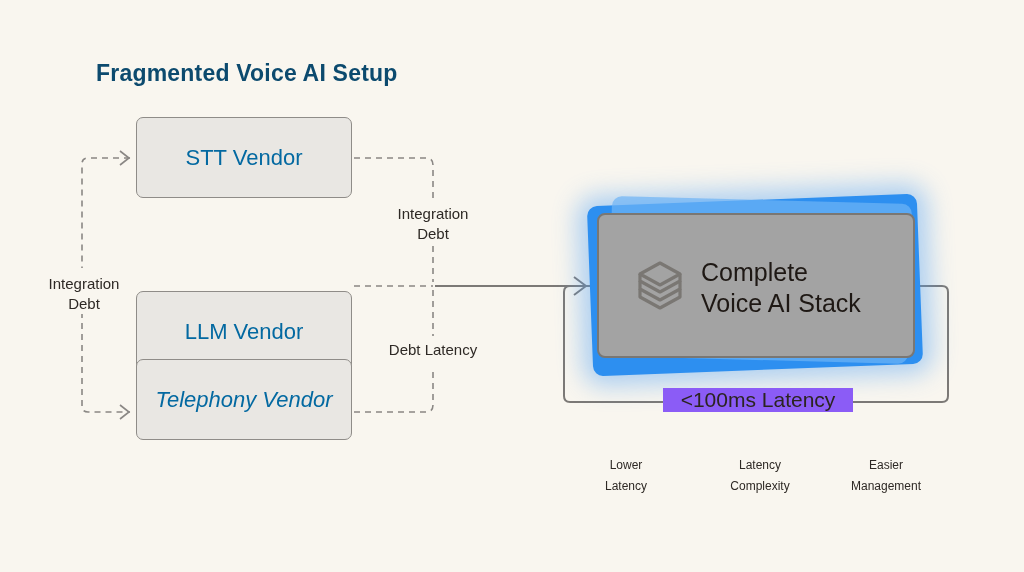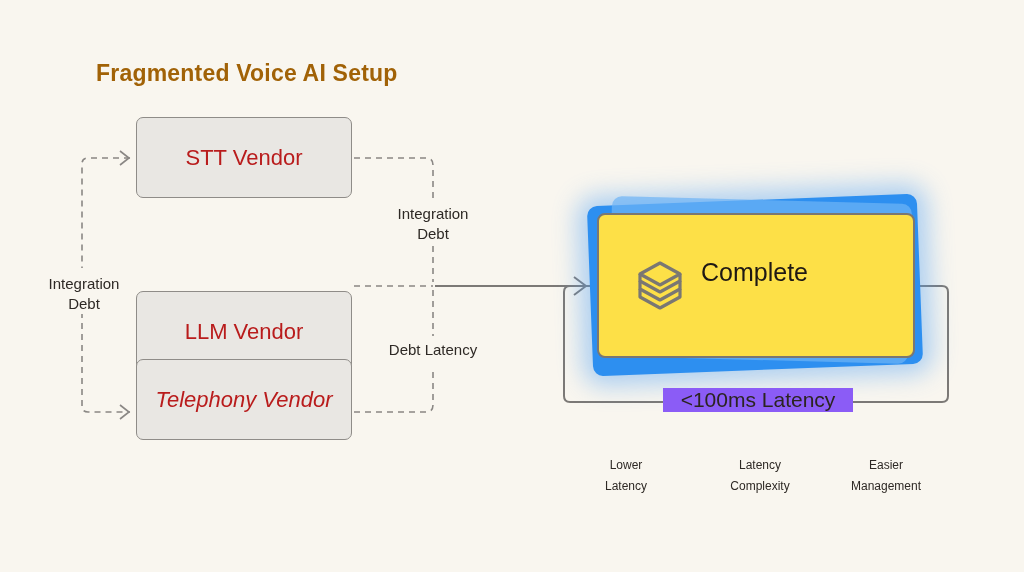--- a/index.html
+++ b/index.html
@@ -5,29 +5,29 @@
     html, body { margin: 0; padding: 0; }
     body {
       width: 1024px; height: 572px; overflow: hidden;
       background: #f9f6ef;
       font-family: "Liberation Sans", "DejaVu Sans", sans-serif;
       color: #2b2420;
       position: relative;
     }
     .title {
       position: absolute; left: 96px; top: 60px;
-      font-size: 23px; font-weight: bold; color: #a16207;
+      font-size: 23px; font-weight: bold; color: #0c4a6e;
       letter-spacing: 0.2px;
     }
     .vendor {
       position: absolute; left: 136px; width: 216px; height: 81px;
       background: #e9e7e3; border: 1.5px solid #8f8c88; border-radius: 7px;
       box-sizing: border-box;
       display: flex; align-items: center; justify-content: center;
-      font-size: 22px; color: #b91c1c;
+      font-size: 22px; color: #0369a1;
     }
     #v-stt { top: 117px; }
     #v-llm { top: 245px; margin-top: 46px; }
     #v-tel { top: 359px; font-style: italic; }
     svg.lines { position: absolute; left: 0; top: 0; }
     .lbl {
       position: absolute; font-size: 15px; color: #2e2925;
       text-align: center; line-height: 20px; background: #f9f6ef;
     }
     #lbl-left { left: 38px; top: 274px; width: 92px; }
@@ -38,21 +38,21 @@
       background: #2d8ff0; border-radius: 10px;
       transform: rotate(-2.2deg);
       box-shadow: 0 0 24px 10px rgba(80, 160, 245, 0.45);
     }
     .glow2 {
       position: absolute; left: 610px; top: 200px; width: 300px; height: 160px;
       background: #6db4f5; border-radius: 10px; transform: rotate(1.5deg); opacity: 0.7;
     }
     .stack-card {
       position: absolute; left: 597px; top: 213px; width: 318px; height: 145px;
-      background: #fde047; border: 2px solid #7a7773; border-radius: 8px; box-sizing: border-box;
+      background: #a3a3a3; border: 2px solid #7a7773; border-radius: 8px; box-sizing: border-box;
       display: flex; align-items: center;
     }
     .stack-icon { position: absolute; left: 33px; top: 42px; width: 56px; height: 56px; }
     .stack-text {
       position: absolute; left: 102px; top: 42px;
       font-size: 25px; font-weight: 500; line-height: 31px; color: #1e1814;
     }
     .latency {
       position: absolute; left: 663px; top: 388px; width: 190px;
       text-align: center; font-size: 21px; color: #2b2420; background: #8b5cf6;
@@ -114,20 +114,21 @@
   <svg class="stack-icon" viewBox="0 0 56 56">
     <g fill="none" stroke="#7a7773" stroke-width="3.2" stroke-linejoin="round">
       <path d="M28 6 L48 17 L28 28 L8 17 Z"></path>
       <path d="M8 17 V24 L28 35 L48 24 V17"></path>
       <path d="M8 24 V32 L28 43 L48 32 V24"></path>
       <path d="M8 32 V40 L28 51 L48 40 V32"></path>
     </g>
   </svg>
   <div class="stack-text">
     <span>Complete</span><br>
+    <span>Voice AI Stack</span>
   </div>
 </div>
 
 <div class="latency">&lt;100ms Latency</div>
 
 <div class="benefit" id="b1">
   <span>Lower</span><br>
   <span>Latency</span>
 </div>
 <div class="benefit" id="b2">

